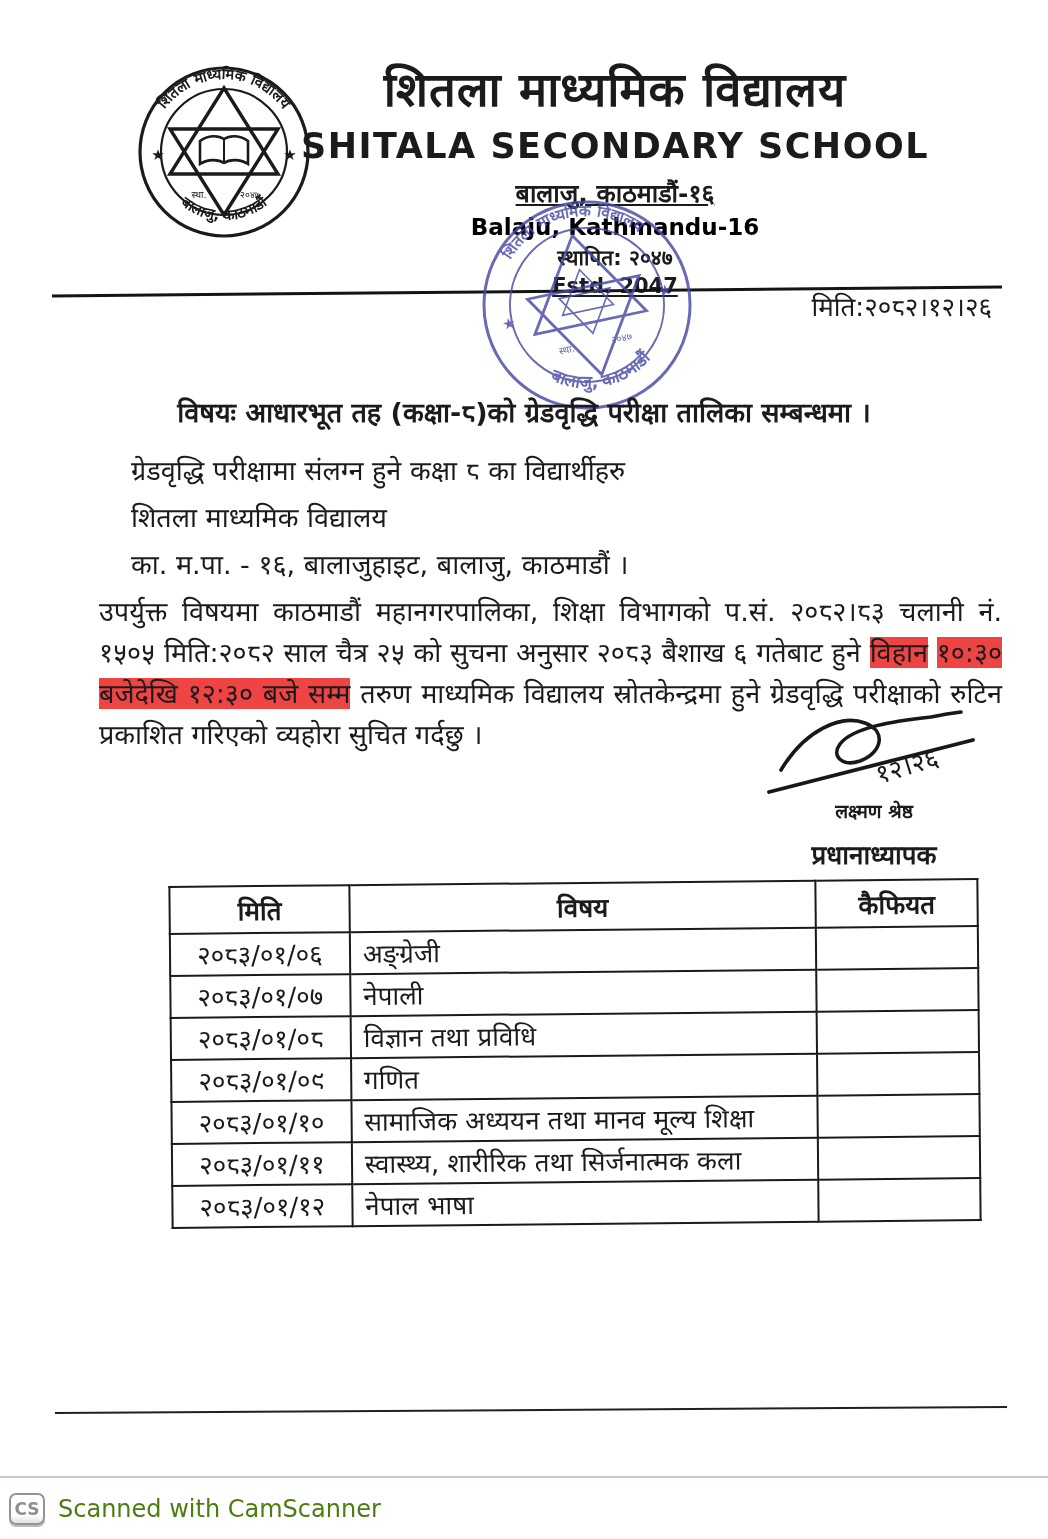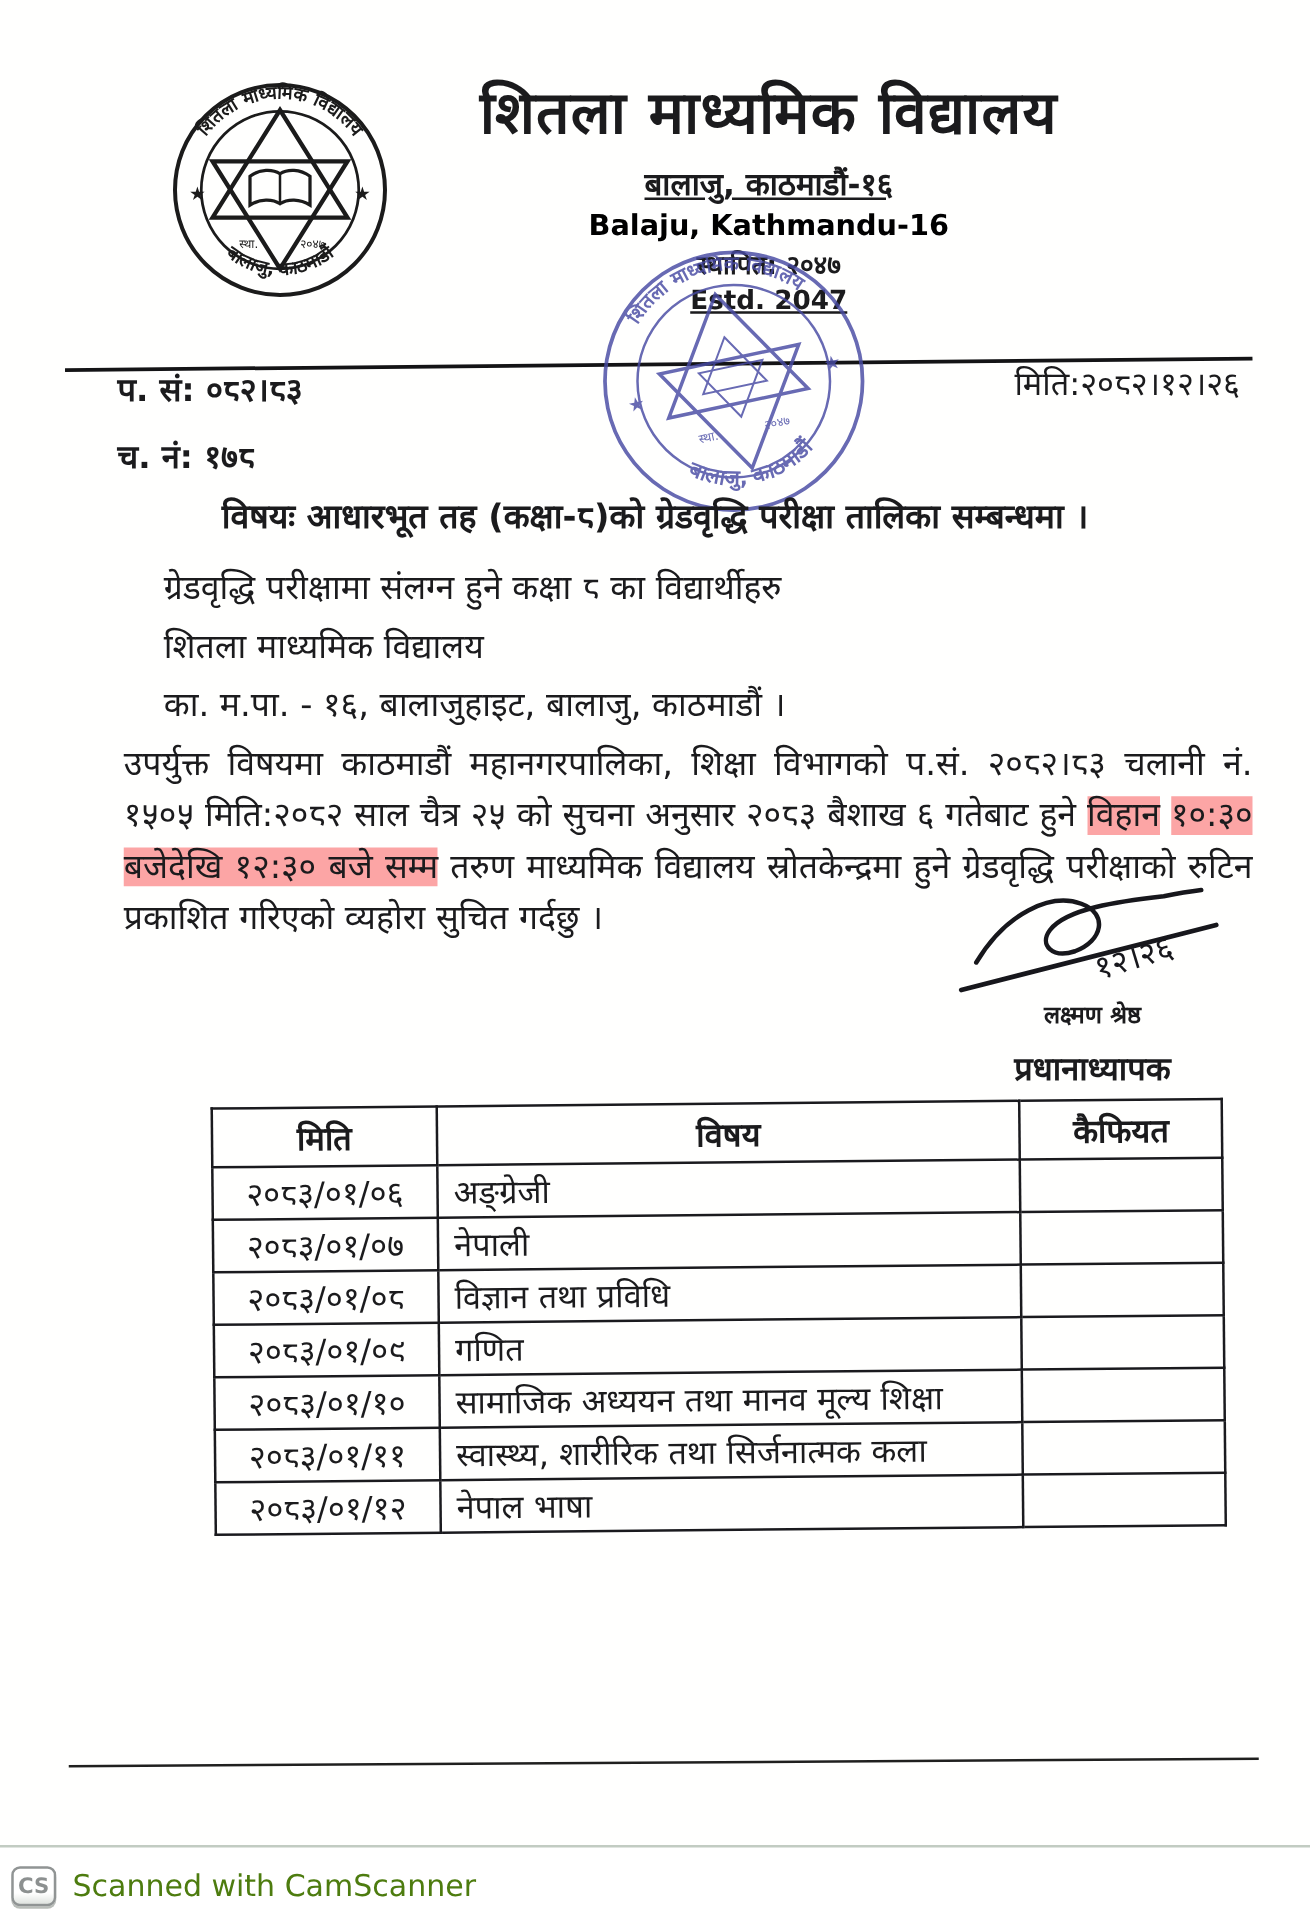--- a/index.html
+++ b/index.html
@@ -50,21 +50,21 @@
   .recipient {
     position: absolute; top: 447px; left: 131px;
     font-size: 27px; line-height: 47px;
   }
 
   
   .body-par {
     position: absolute; top: 591px; left: 99px; width: 903px;
     font-size: 27px; line-height: 41px; text-align: justify;
   }
-  .hl { background: #fca5a5; }
+  .hl { background: #ef4444; }
 
   
   .sig { position: absolute; top: 706px; right: 56px; width: 236px; text-align: center; }
   .sig-svg { display: block; margin: 0 auto; }
   .sig-name  { font-size: 19px; font-weight: 600; margin-top: 0px; }
   .sig-title { font-size: 26px; font-weight: 600; margin-top: 12px; }
 
   
   .exam-table {
     position: absolute; top: 882px; left: 170px; width: 810px;
@@ -138,20 +138,21 @@
       <g>
         <path d="M64,77 C72,71 82,71 88,75 C94,71 104,71 112,77 L112,100 C104,95 94,95 88,99 C82,95 72,95 64,100 Z" fill="#ffffff" class="seal-ink" stroke-width="2.6"></path>
         <line x1="88" y1="75" x2="88" y2="99" class="seal-ink" stroke-width="2"></line>
       </g>
       <text x="63" y="134" font-size="9.5" class="seal-text" text-anchor="middle">स्था.</text>
       <text x="114" y="134" font-size="9.5" class="seal-text" text-anchor="middle">२०४७</text>
     </svg>
 
     <div class="head-center">
       <div class="school-np">शितला माध्यमिक विद्यालय</div>
+      <div class="school-en">SHITALA SECONDARY SCHOOL</div>
       <div class="addr-np">बालाजु, काठमाडौं-१६</div>
       <div class="addr-en">Balaju, Kathmandu-16</div>
       <div class="estd-np">स्थापित: २०४७</div>
       <div class="estd-en">Estd. 2047</div>
     </div>
   </div>
 
   <div class="header-rule"></div>
 
   <svg class="stamp" viewBox="0 0 218 218">
@@ -172,24 +173,20 @@
     <g>
       <polygon points="109,38 166,127 52,127" class="stamp-ink" stroke-width="2.8"></polygon>
       <polygon points="109,180 52,91 166,91" class="stamp-ink" stroke-width="2.8"></polygon>
       <polygon points="109,73 135,114 83,114" class="stamp-ink" stroke-width="1.6"></polygon>
       <polygon points="109,138 83,97 135,97" class="stamp-ink" stroke-width="1.6"></polygon>
     </g>
     <text x="80" y="152" font-size="10" class="stamp-text" text-anchor="middle">स्था.</text>
     <text x="136" y="152" font-size="10" class="stamp-text" text-anchor="middle">२०४७</text>
   </svg>
 
-  <div class="ref-block">
-    <div>प. सं: ०८२।८३</div>
-    <div class="ref-line2">च. नं: १७८</div>
-  </div>
   <div class="date-block">मिति:२०८२।१२।२६</div>
 
   <div class="subject">विषयः आधारभूत तह (कक्षा-८)को ग्रेडवृद्धि परीक्षा तालिका सम्बन्धमा ।</div>
 
   <div class="recipient">
     <div>ग्रेडवृद्धि परीक्षामा संलग्न हुने कक्षा ८ का विद्यार्थीहरु</div>
     <div>शितला माध्यमिक विद्यालय</div>
     <div>का. म.पा. - १६, बालाजुहाइट, बालाजु, काठमाडौं ।</div>
   </div>
 

